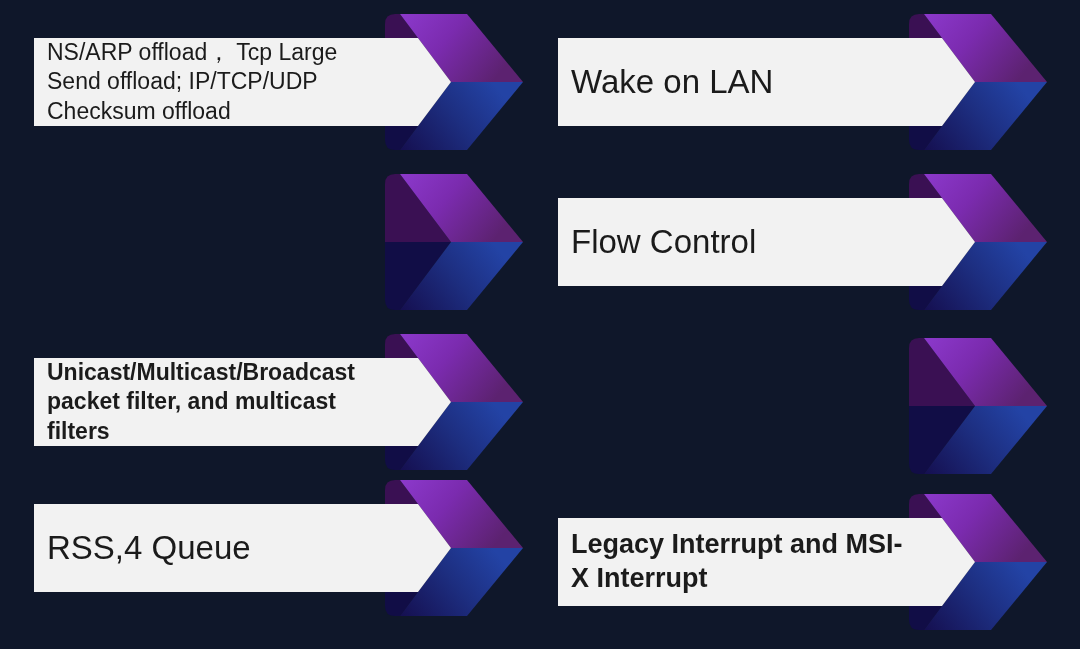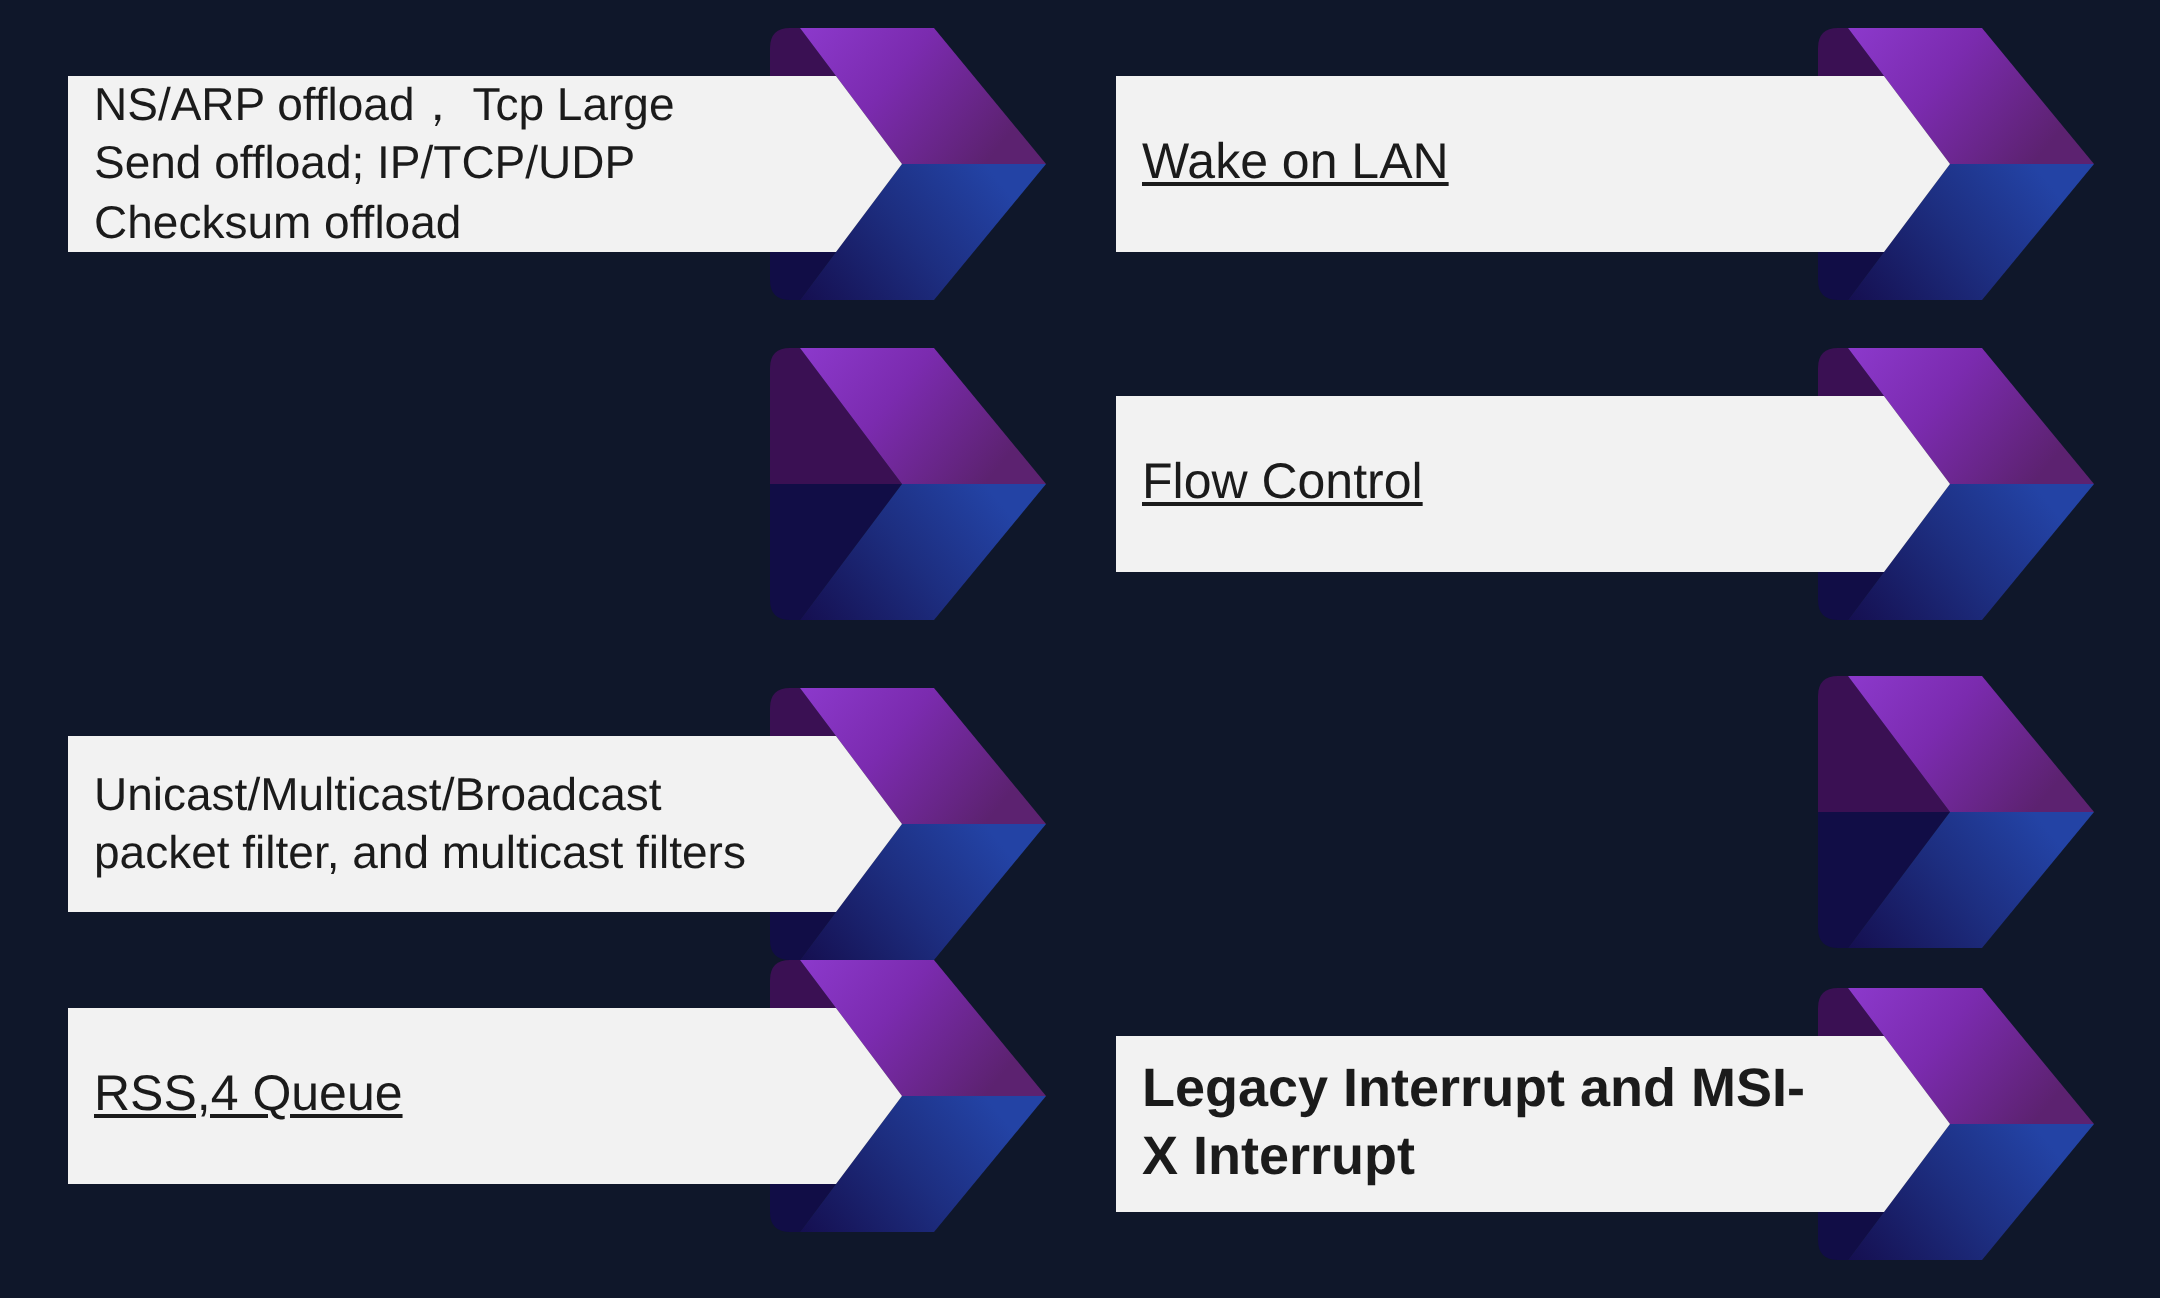--- a/index.html
+++ b/index.html
@@ -23,21 +23,21 @@
     z-index:2;
     display:flex;
     align-items:center;
     box-sizing:border-box;
     padding:0 58px 0 13px;
   }
   .feature-item .label{
     color:#1b1b1b;
     letter-spacing:0;
   }
-  .fs-lg{font-size:25px;line-height:1.18;text-decoration:underline;}
+  .fs-lg{font-size:33px;line-height:1.18;}
   .fs-md{font-size:27px;line-height:1.25;}
   .fs-sm{font-size:23px;line-height:1.27;}
   .chevron{
     position:absolute;
     left:351px;top:0;
     width:138px;height:136px;
     z-index:1;
   }
   .defs-holder{position:absolute;width:0;height:0;overflow:hidden;}
 </style>
@@ -74,21 +74,21 @@
 
   <div class="feature-item" style="left: 34px; top: 174px;">
     <svg class="chevron" viewBox="0 0 138 136">
       <path d="M0,10 Q0,0 10,0 L15,0 L66,68 L0,68 Z" fill="#3a1053"></path>
       <path d="M0,68 L66,68 L15,136 L10,136 Q0,136 0,126 Z" fill="#110d46"></path>
       <path d="M15,0 L82,0 L138,68 L66,68 Z" fill="url(#gPurple)"></path>
       <path d="M66,68 L138,68 L82,136 L15,136 Z" fill="url(#gBlue)"></path>
     </svg>
   </div>
 
-  <div class="feature-item" style="left: 34px; top: 344px;">
+  <div class="feature-item" style="left: 34px; top: 334px; font-weight: bold;">
     <div class="bar">
       <span class="label fs-sm">Unicast/Multicast/Broadcast packet filter, and multicast filters</span>
     </div>
     <svg class="chevron" viewBox="0 0 138 136">
       <path d="M0,10 Q0,0 10,0 L15,0 L66,68 L0,68 Z" fill="#3a1053"></path>
       <path d="M0,68 L66,68 L15,136 L10,136 Q0,136 0,126 Z" fill="#110d46"></path>
       <path d="M15,0 L82,0 L138,68 L66,68 Z" fill="url(#gPurple)"></path>
       <path d="M66,68 L138,68 L82,136 L15,136 Z" fill="url(#gBlue)"></path>
     </svg>
   </div>

